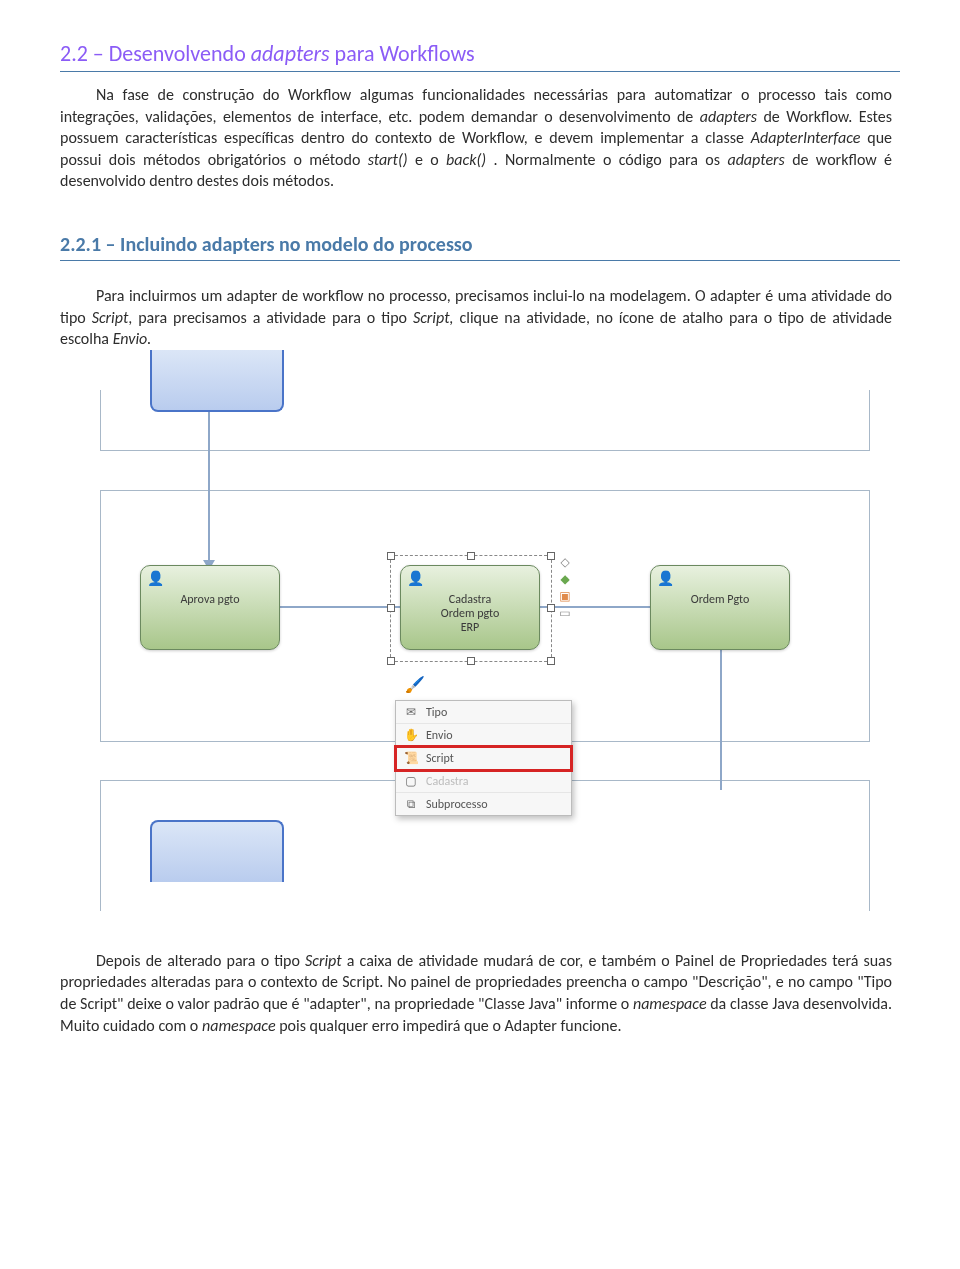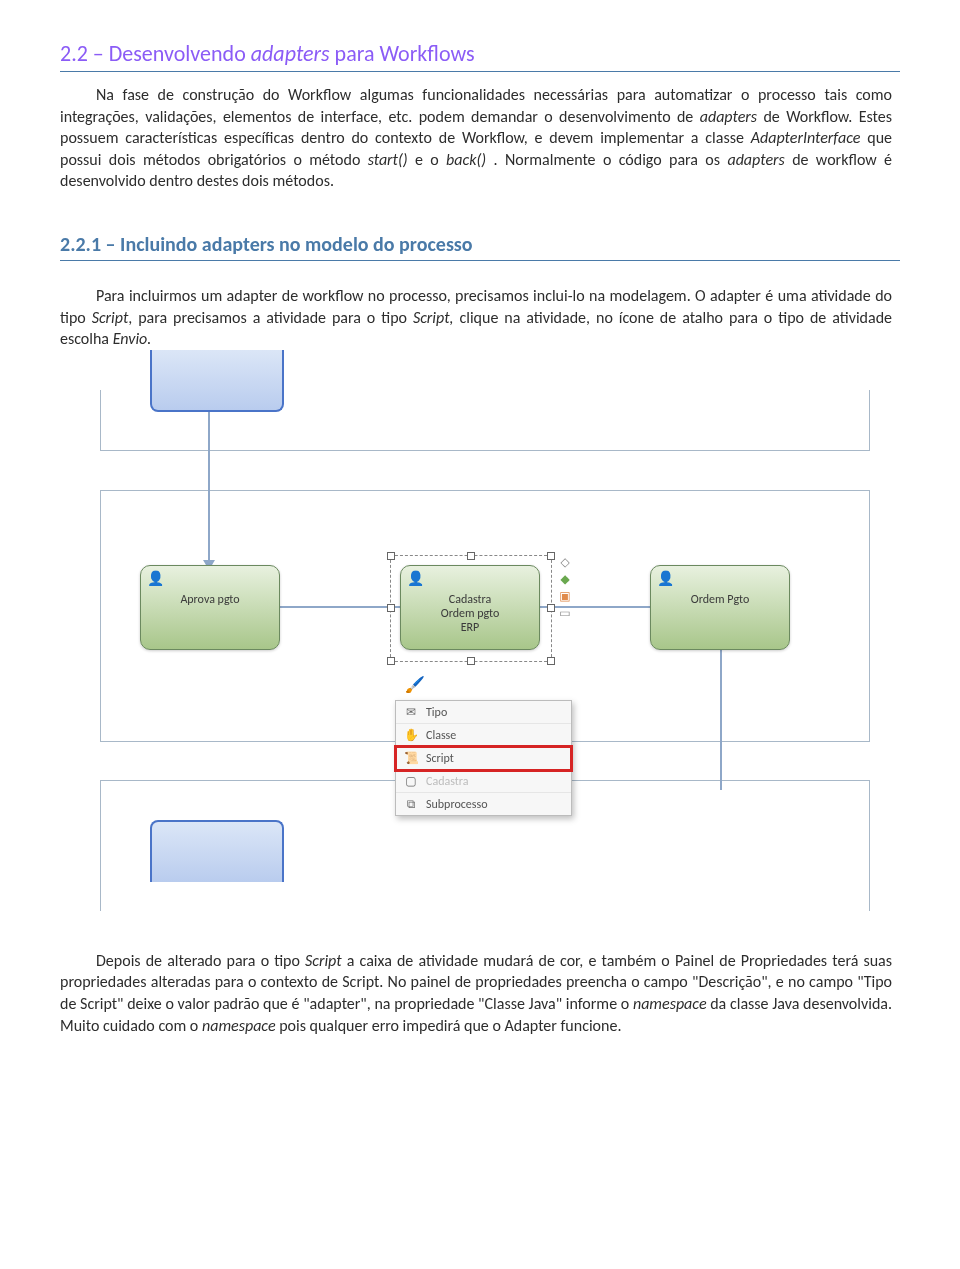--- a/index.html
+++ b/index.html
@@ -254,21 +254,21 @@
 
   <div class="paint-icon">🖌️</div>
 
   <div class="menu">
     <div class="menu-row">
       <span class="mi">✉</span>
       <span>Tipo</span>
     </div>
     <div class="menu-row">
       <span class="mi">✋</span>
-      <span>Classe</span>
+      <span>Envio</span>
     </div>
     <div class="menu-row highlight">
       <span class="mi">📜</span>
       <span>Script</span>
     </div>
     <div class="menu-row disabled">
       <span class="mi">▢</span>
       <span>Cadastra</span>
     </div>
     <div class="menu-row">

